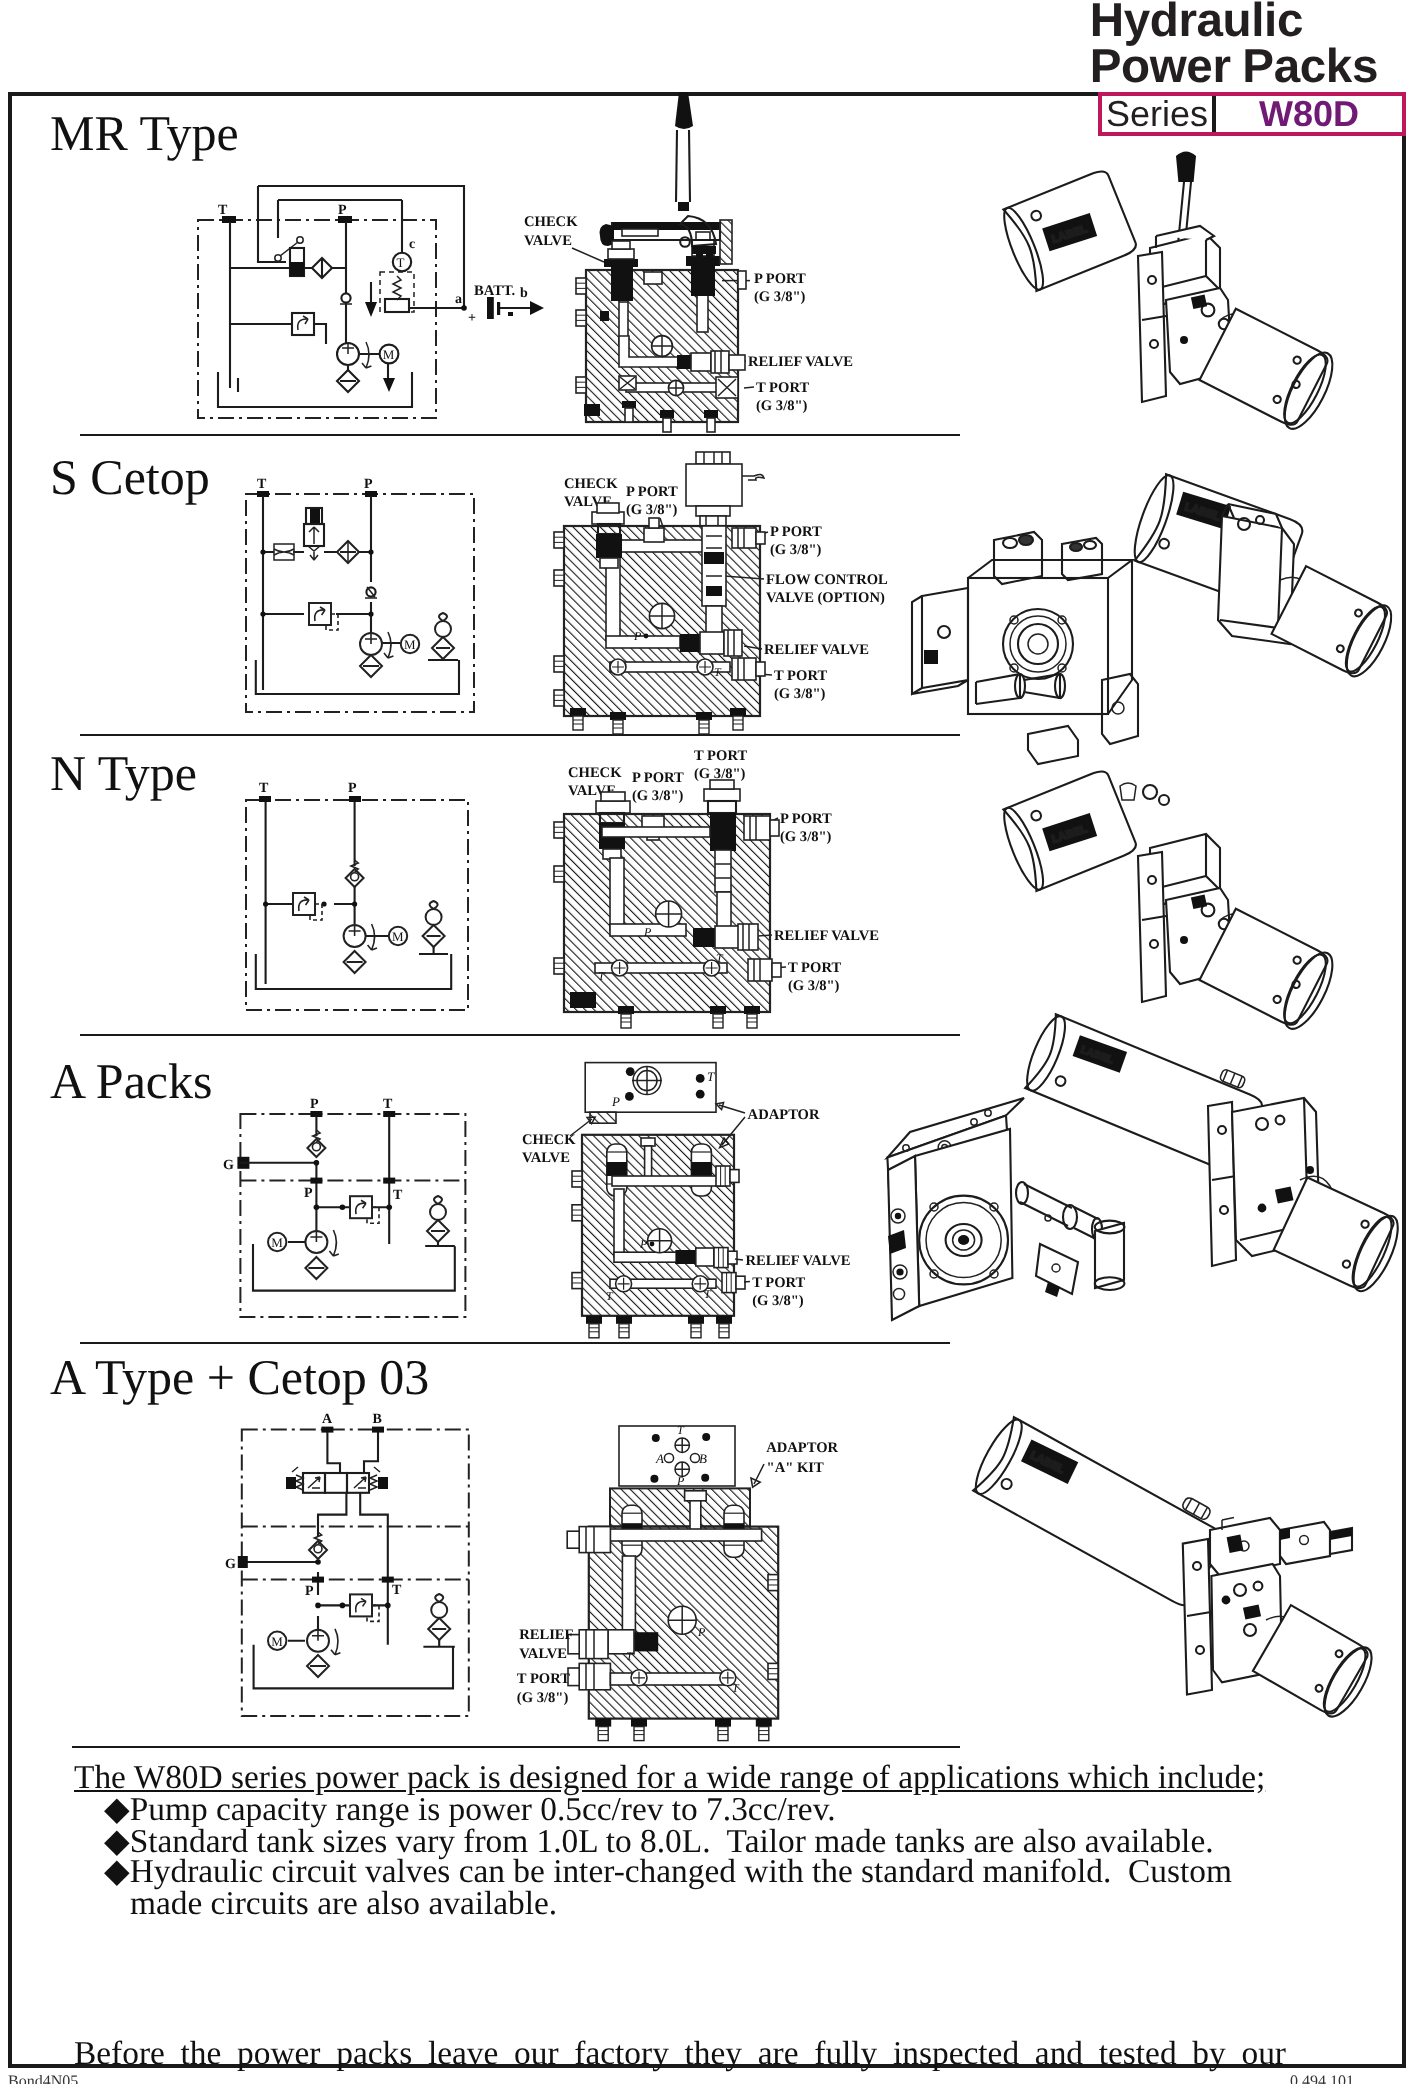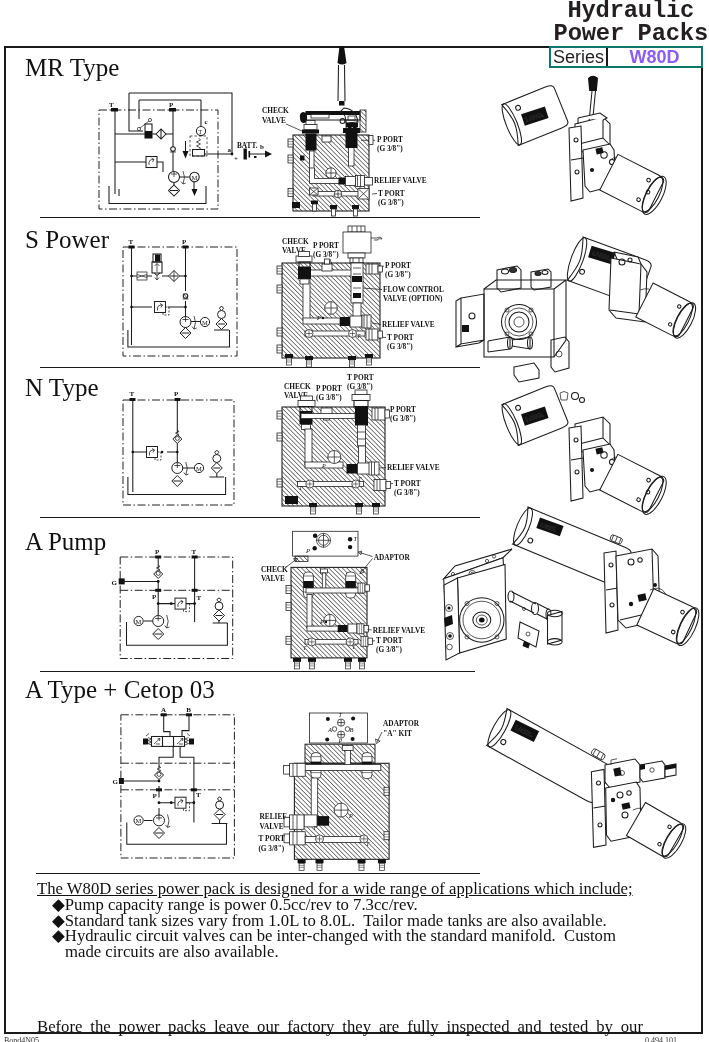--- a/index.html
+++ b/index.html
@@ -1,43 +1,43 @@
 <!DOCTYPE html>
 <html><head>
 <meta charset="utf-8">
 <style>
 html,body{margin:0;padding:0;}
 body{width:709px;height:1042px;position:relative;background:#fff;font-family:"Liberation Serif",serif;overflow:hidden;}
 .abs{position:absolute;}
 #frame{left:4px;top:46px;width:699px;height:988px;border:2px solid #1a1a1a;box-sizing:border-box;}
 .hdr{font-family:"Liberation Sans",sans-serif;font-weight:bold;color:#231f20;line-height:22.5px;font-size:23.8px;letter-spacing:-0.2px;word-spacing:-0.5px;}
-#seriesbox{left:549px;top:46px;width:154px;height:22px;border:2px solid #0f766e;box-sizing:border-box;background:#fff;display:flex;}
+#seriesbox{left:549px;top:46px;width:154px;height:22px;border:2px solid #be185d;box-sizing:border-box;background:#fff;display:flex;}
 #seriesbox .s1{width:57px;border-right:2px solid #1a1a1a;box-sizing:border-box;font-family:"Liberation Sans",sans-serif;font-size:18px;color:#231f20;text-align:center;line-height:18px;}
-#seriesbox .s2{flex:1;font-family:"Liberation Sans",sans-serif;font-weight:bold;font-size:18px;color:#8b5cf6;text-align:center;line-height:18px;}
+#seriesbox .s2{flex:1;font-family:"Liberation Sans",sans-serif;font-weight:bold;font-size:18px;color:#701a75;text-align:center;line-height:18px;}
 .stitle{font-size:25px;color:#111;}
 .hr{background:#1a1a1a;height:1px;}
 .txt{font-size:16.7px;color:#111;line-height:15.5px;text-align:justify;}
 .bu{padding-left:13px;text-indent:-13px;text-align:left;}
 .tiny{font-size:8px;color:#333;}
 svg{position:absolute;overflow:visible;}
 </style>
 </head>
 <body>
 
-<div class="abs hdr" style="right:1px;top:0px;text-align:center;font-family:Liberation Mono, monospace;">Hydraulic<br>Power Packs</div>
+<div class="abs hdr" style="right:20px;top:0px;text-align:left;">Hydraulic<br>Power Packs</div>
 <div class="abs" id="frame"></div>
 <div class="abs" id="seriesbox">
     <div class="s1">Series</div>
     <div class="s2">W80D</div>
   </div>
 
 <div class="abs stitle" style="left:25px;top:54px;">MR Type</div>
-<div class="abs stitle" style="left:25px;top:226px;">S Power</div>
+<div class="abs stitle" style="left:25px;top:226px;">S Cetop</div>
 <div class="abs stitle" style="left:25px;top:374px;">N Type</div>
-<div class="abs stitle" style="left:25px;top:528px;">A Pump</div>
+<div class="abs stitle" style="left:25px;top:528px;">A Packs</div>
 <div class="abs stitle" style="left:25px;top:676px;">A Type + Cetop 03</div>
 
 <div class="abs hr" style="left:40px;top:217px;width:440px;"></div>
 <div class="abs hr" style="left:40px;top:367px;width:440px;"></div>
 <div class="abs hr" style="left:40px;top:517px;width:440px;"></div>
 <div class="abs hr" style="left:40px;top:671px;width:435px;"></div>
 <div class="abs hr" style="left:36px;top:873px;width:444px;"></div>
 
 <div class="abs txt" style="left:37px;top:881px;width:620px;text-align:left;text-decoration:underline;">
 The W80D series power pack is designed for a wide range of applications which include;

